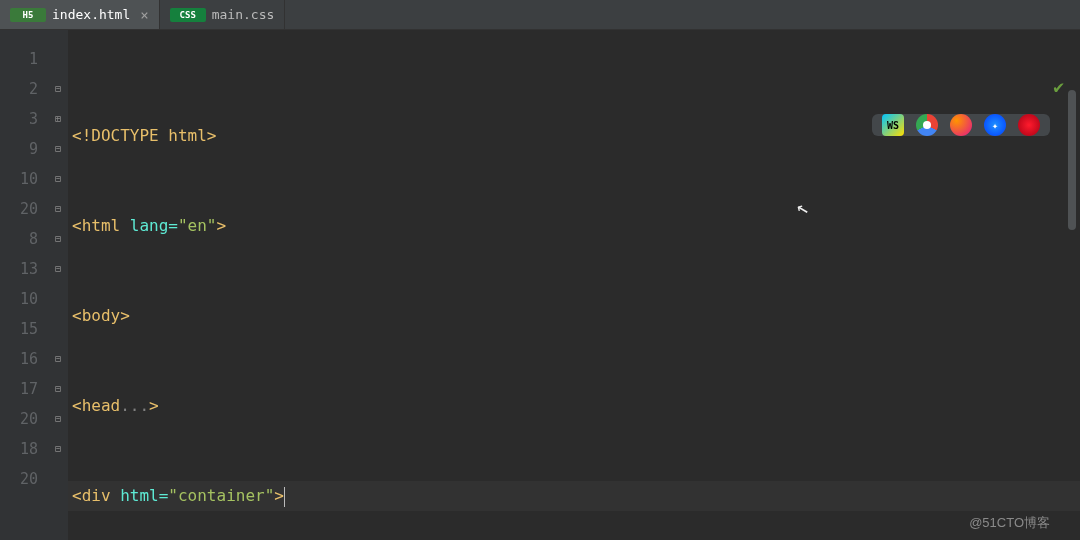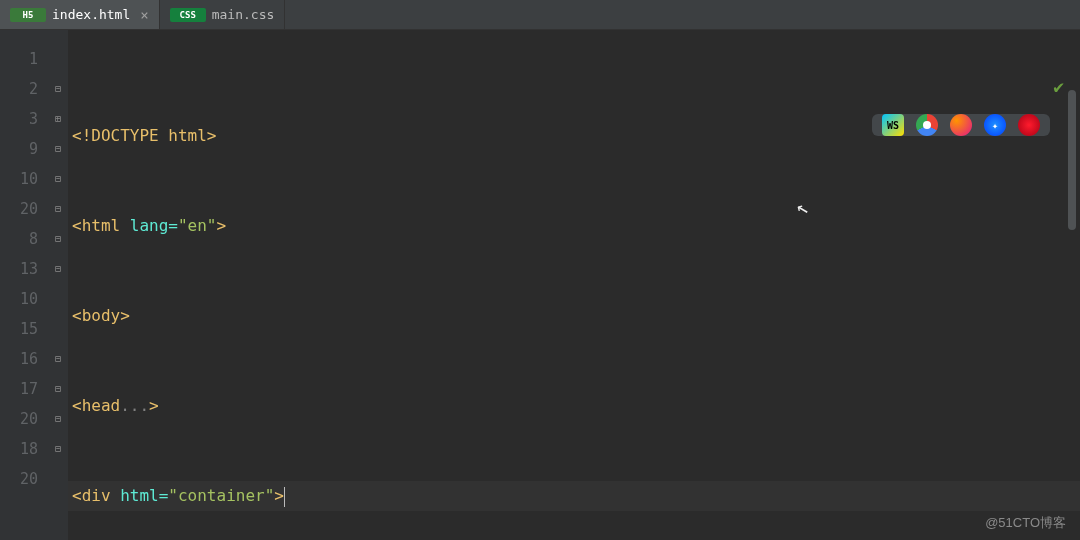--- a/index.html
+++ b/index.html
@@ -27,21 +27,21 @@
   .str { color: #a5c261; }
   .fold-dots { color: #808080; }
   .caret { border-left: 1px solid #bbbbbb; display: inline-block; height: 20px; vertical-align: middle; }
   
   .browsers { position: absolute; top: 84px; right: 30px; background: #43474a; border-radius: 6px; padding: 0 10px; display: flex; gap: 12px; align-items: center; }
   .b-icon { width: 22px; height: 22px; border-radius: 50%; display: flex; align-items: center; justify-content: center; font-size: 10px; font-weight: bold; }
   
   .check { position: absolute; top: 46px; right: 16px; color: #6a9e3e; font-size: 18px; }
   .scrollbar { position: absolute; right: 4px; top: 60px; width: 8px; height: 140px; background: #4f5254; border-radius: 4px; }
   .cursor-arrow { position: absolute; top: 165px; left: 796px; font-size: 20px; color: #eee; transform: rotate(-15deg); }
-  .watermark { position: absolute; bottom: 8px; right: 14px; color: #8a8a8a; font-size: 13px; font-family: sans-serif; }
+  .watermark { position: absolute; bottom: 8px; right: 30px; color: #8a8a8a; font-size: 13px; font-family: sans-serif; }
 </style>
 </head>
 <body>
 
 <div class="tabs">
   <div class="tab active">
     <span class="tab-icon html">H5</span>
     <span>index.html</span>
     <span class="close">×</span>
   </div>

